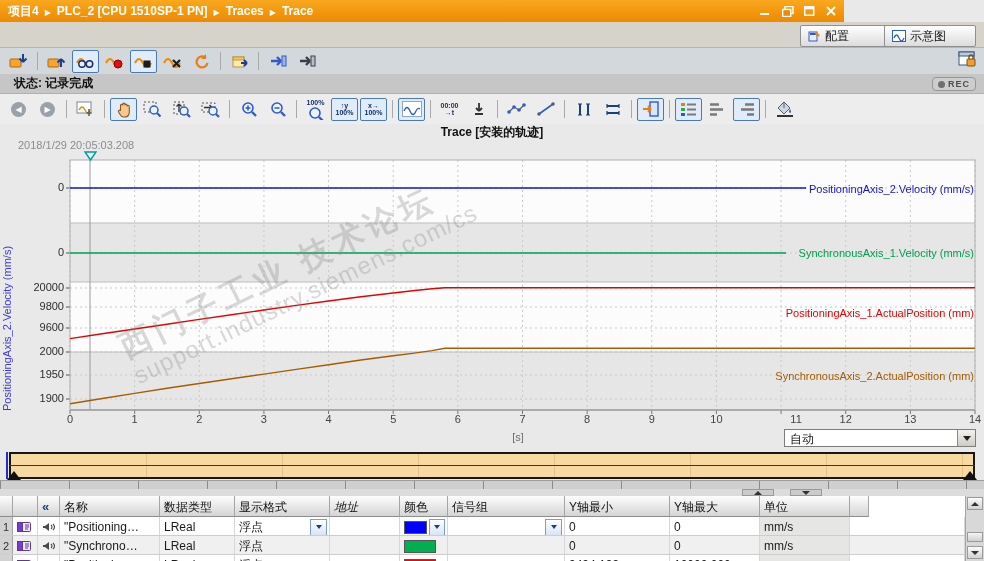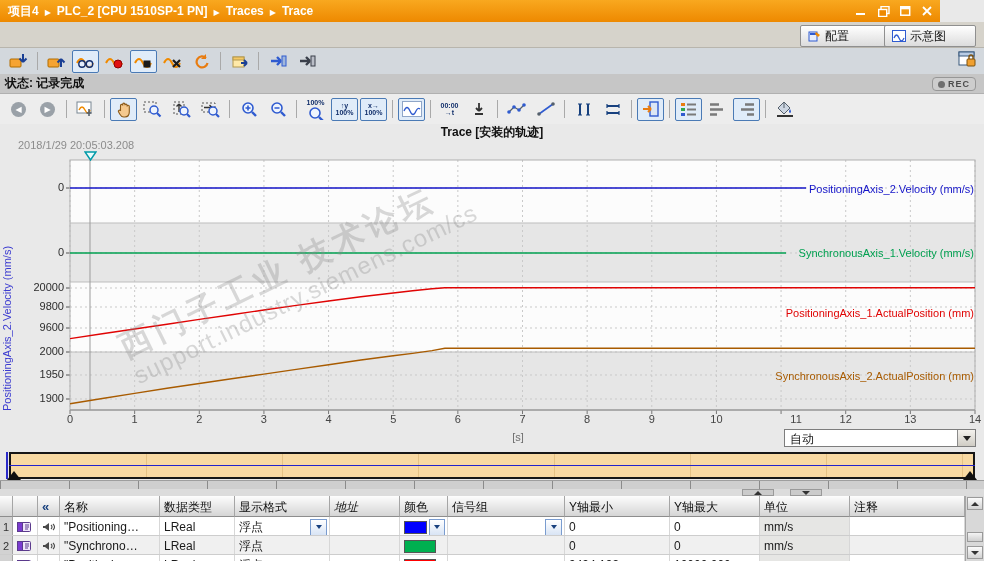--- a/index.html
+++ b/index.html
@@ -1,20 +1,20 @@
 <!DOCTYPE html>
 <html><head>
 <meta charset="utf-8">
 <style>
   html,body{margin:0;padding:0}
   body{width:984px;height:561px;overflow:hidden;position:relative;background:#e9e9e9;
        font-family:"Liberation Sans","DejaVu Sans",sans-serif;font-size:12px;color:#1a1a1a;}
   .abs{position:absolute}
   
-  #titlebar{position:absolute;left:0;top:0;width:940px;height:22px;
+  #titlebar{position:absolute;left:0;top:0;width:844px;height:22px;
     background:linear-gradient(#f9a81f,#ee8900);display:flex;align-items:center;padding-left:8px;box-sizing:border-box;}
   #titlebar .crumb{color:#fff;font-weight:bold;font-size:12px;cursor:default;white-space:nowrap}
   #titlebar .sep{color:#fff;font-size:8px;margin:0 6px}
   #winbtns{position:absolute;right:6px;top:0;height:22px;display:flex;align-items:center;gap:9px}
   #winbtns .wb{width:13px;height:11px;display:flex;align-items:center;justify-content:center}
   
   #tabbar{position:absolute;left:0;top:22px;width:984px;height:26px;background:#d6d3cb;border-bottom:1px solid #b8b5ad;box-sizing:border-box}
   .tabbtn{position:absolute;top:3px;height:20px;border:1px solid #8f8f8f;border-radius:2px;
     background:linear-gradient(#ffffff,#dcdcdc);display:flex;align-items:center;gap:4px;padding:0 7px;font-size:12px;color:#111}
   
@@ -22,21 +22,21 @@
   #chart-toolbar{position:absolute;left:0;top:94px;width:984px;height:30px;background:#ededed;display:flex;align-items:center;padding-left:4px;box-sizing:border-box}
   .icon{width:25px;height:21px;display:flex;flex-direction:column;align-items:center;justify-content:center;
     border:1px solid transparent;border-radius:2px;margin:0 1px;overflow:hidden}
   .icon.active{border-color:#4a7ab5;background:#e0ecf9}
   .tdiv{width:1px;height:18px;background:#a9a9a9;margin:0 4px}
   .tinytxt{font-size:7px;line-height:7px;font-weight:bold;color:#13306b;white-space:nowrap}
   .circ{width:15px;height:15px;border-radius:50%;background:#9aa1a8;color:#fff;font-size:8px;
         display:flex;align-items:center;justify-content:center}
   
   #statusbar{position:absolute;left:0;top:74px;width:984px;height:20px;background:#c6c6c6;
-    display:flex;align-items:center;padding-left:5px;box-sizing:border-box;border-bottom:1px solid #b0b0b0}
+    display:flex;align-items:center;padding-left:14px;box-sizing:border-box;border-bottom:1px solid #b0b0b0}
   #statusbar .stxt{font-weight:bold;font-size:12px;color:#111}
   #rec{position:absolute;right:8px;top:3px;height:12px;border:1px solid #979797;border-radius:4px;
     display:flex;align-items:center;gap:3px;padding:0 5px;background:#cdcdcd}
   #rec .dot{width:7px;height:7px;border-radius:50%;background:#6f6f6f}
   #rec .rtxt{font-size:9px;font-weight:bold;color:#4d4d4d;letter-spacing:1px}
   
   #chart-title{position:absolute;left:0;top:124px;width:984px;text-align:center;font-weight:bold;font-size:12px;color:#111}
   #timestamp{position:absolute;left:18px;top:139px;font-size:11px;color:#8c8c8c}
   #y-axis-label{position:absolute;left:1px;top:163px;height:248px;display:flex;align-items:center;
     writing-mode:vertical-rl;transform:rotate(180deg);font-size:11px;color:#3b3bd0}
@@ -528,21 +528,20 @@
       <div class="hcell" style="width: 22px;"><span style="color:#17407e;font-weight:bold;font-size:13px">«</span></div>
       <div class="hcell" style="width: 100px;">名称</div>
       <div class="hcell" style="width: 75px;">数据类型</div>
       <div class="hcell" style="width: 95px;">显示格式</div>
       <div class="hcell" style="width: 70px; font-style: italic;">地址</div>
       <div class="hcell" style="width: 48px;">颜色</div>
       <div class="hcell" style="width: 117px;">信号组</div>
       <div class="hcell" style="width: 105px;">Y轴最小</div>
       <div class="hcell" style="width: 90px;">Y轴最大</div>
       <div class="hcell" style="width: 90px;">单位</div>
-      <div class="hcell" style="width: 115px;">注释</div>
       <div class="hcell" style="width: 19px;"></div>
     </div>
     <div class="trow">
       <div class="tcell numcell" style="width: 13px;">1</div>
       <div class="tcell " style="width: 25px;">
         <svg width="15" height="12">
           <rect x="0.5" y="1.5" width="13" height="9" rx="1" fill="#efe6fa" stroke="#5b3a8c"></rect>
           <rect x="0.5" y="1.5" width="5" height="9" fill="#7a3bd0" stroke="#5b3a8c"></rect>
           <path d="M8 4 h4 M8 6 h4 M8 8 h3" stroke="#5b3a8c" stroke-width="1"></path>
         </svg>

